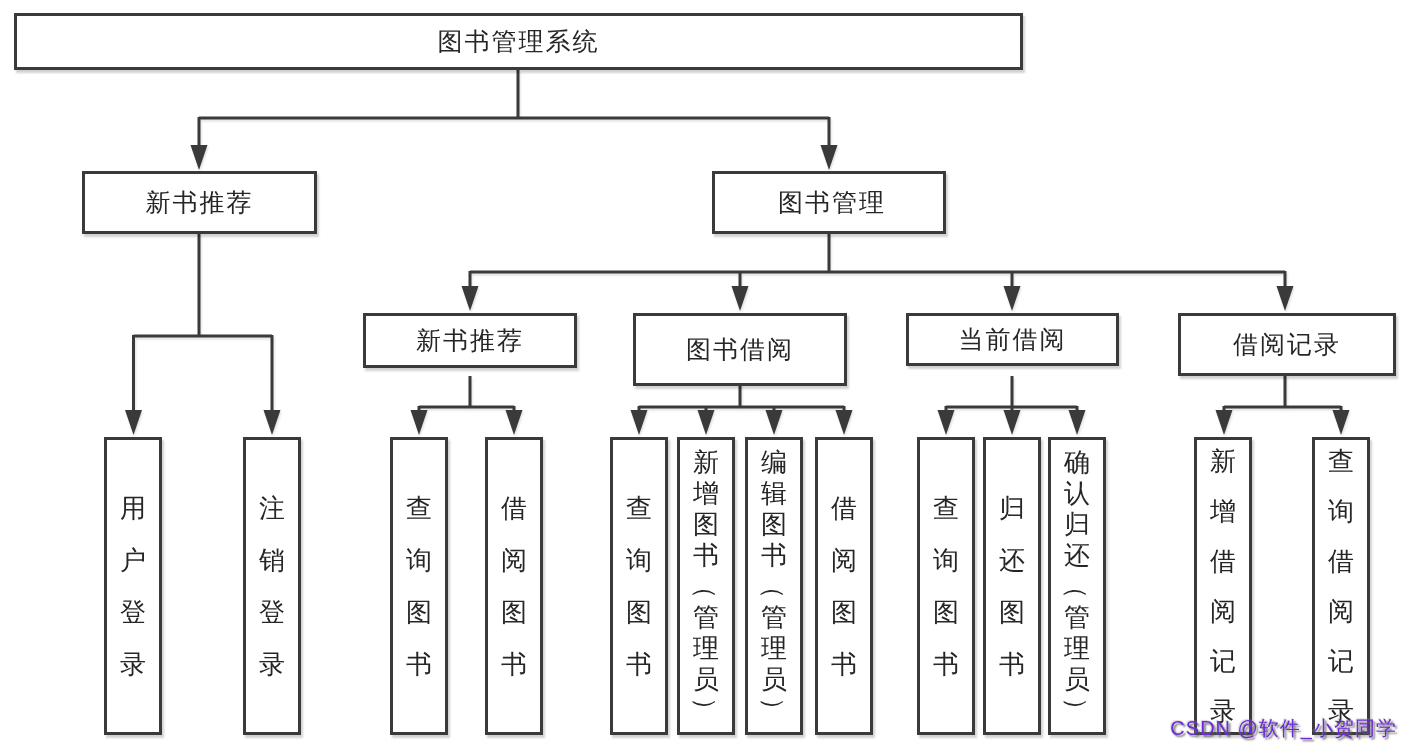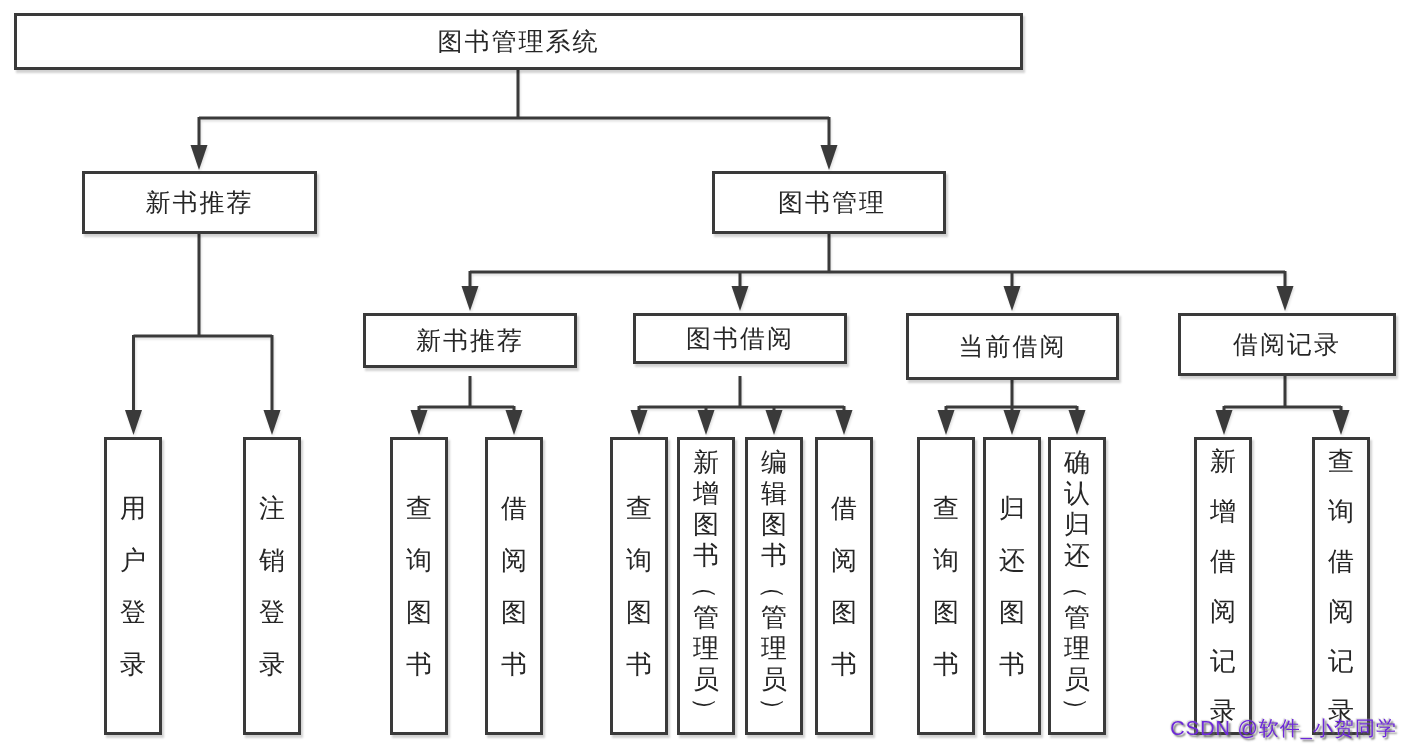--- a/index.html
+++ b/index.html
@@ -72,24 +72,24 @@
   <div class="hbox" style="left:82px; top:171px; width:235px; height:63px;">
     <span>新书推荐</span>
   </div>
   <div class="hbox" style="left:712px; top:171px; width:234px; height:63px;padding-left:6px;">
     <span>图书管理</span>
   </div>
 
   <div class="hbox" style="left:363px; top:313px; width:214px; height:55px;">
     <span>新书推荐</span>
   </div>
-  <div class="hbox" style="left:633px; top:313px; width:214px; height:51px;">
+  <div class="hbox" style="left:633px; top:313px; width:214px; height:73px;">
     <span>图书借阅</span>
   </div>
-  <div class="hbox" style="left:906px; top:313px; width:213px; height:67px;">
+  <div class="hbox" style="left:906px; top:313px; width:213px; height:53px;">
     <span>当前借阅</span>
   </div>
   <div class="hbox" style="left:1178px; top:313px; width:218px; height:63px;font-family:Liberation Mono, monospace;">
     <span>借阅记录</span>
   </div>
 
   <div class="leaf" style="left: 104px; gap: 26px;">
       <span>用</span>
       <span>户</span>
       <span>登</span>

